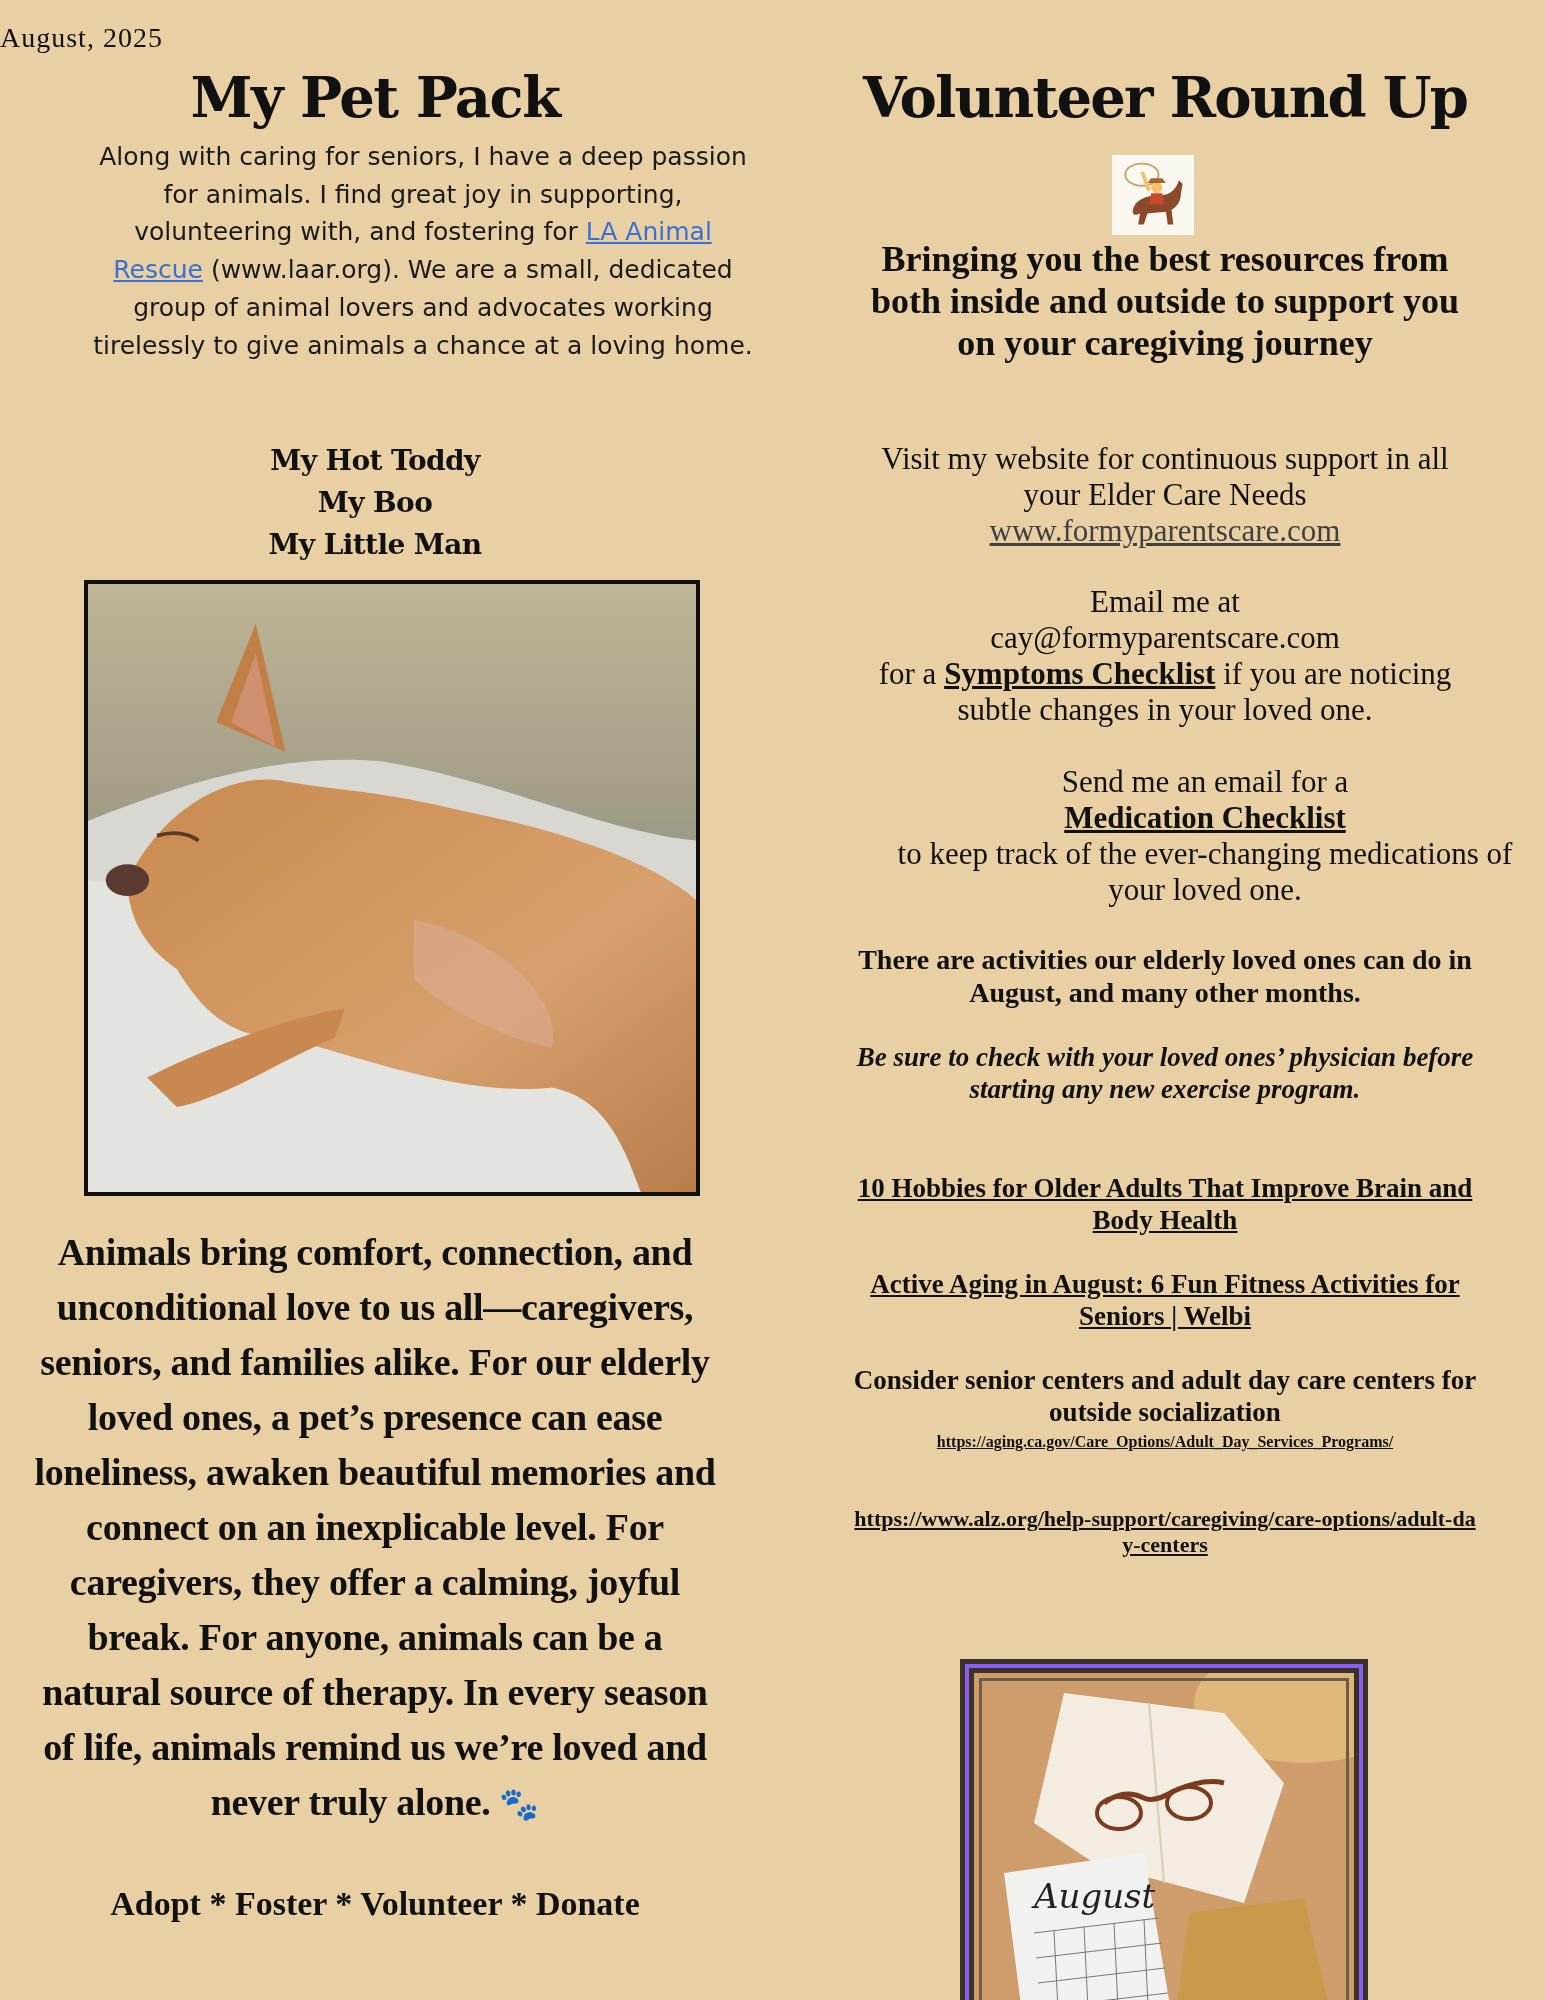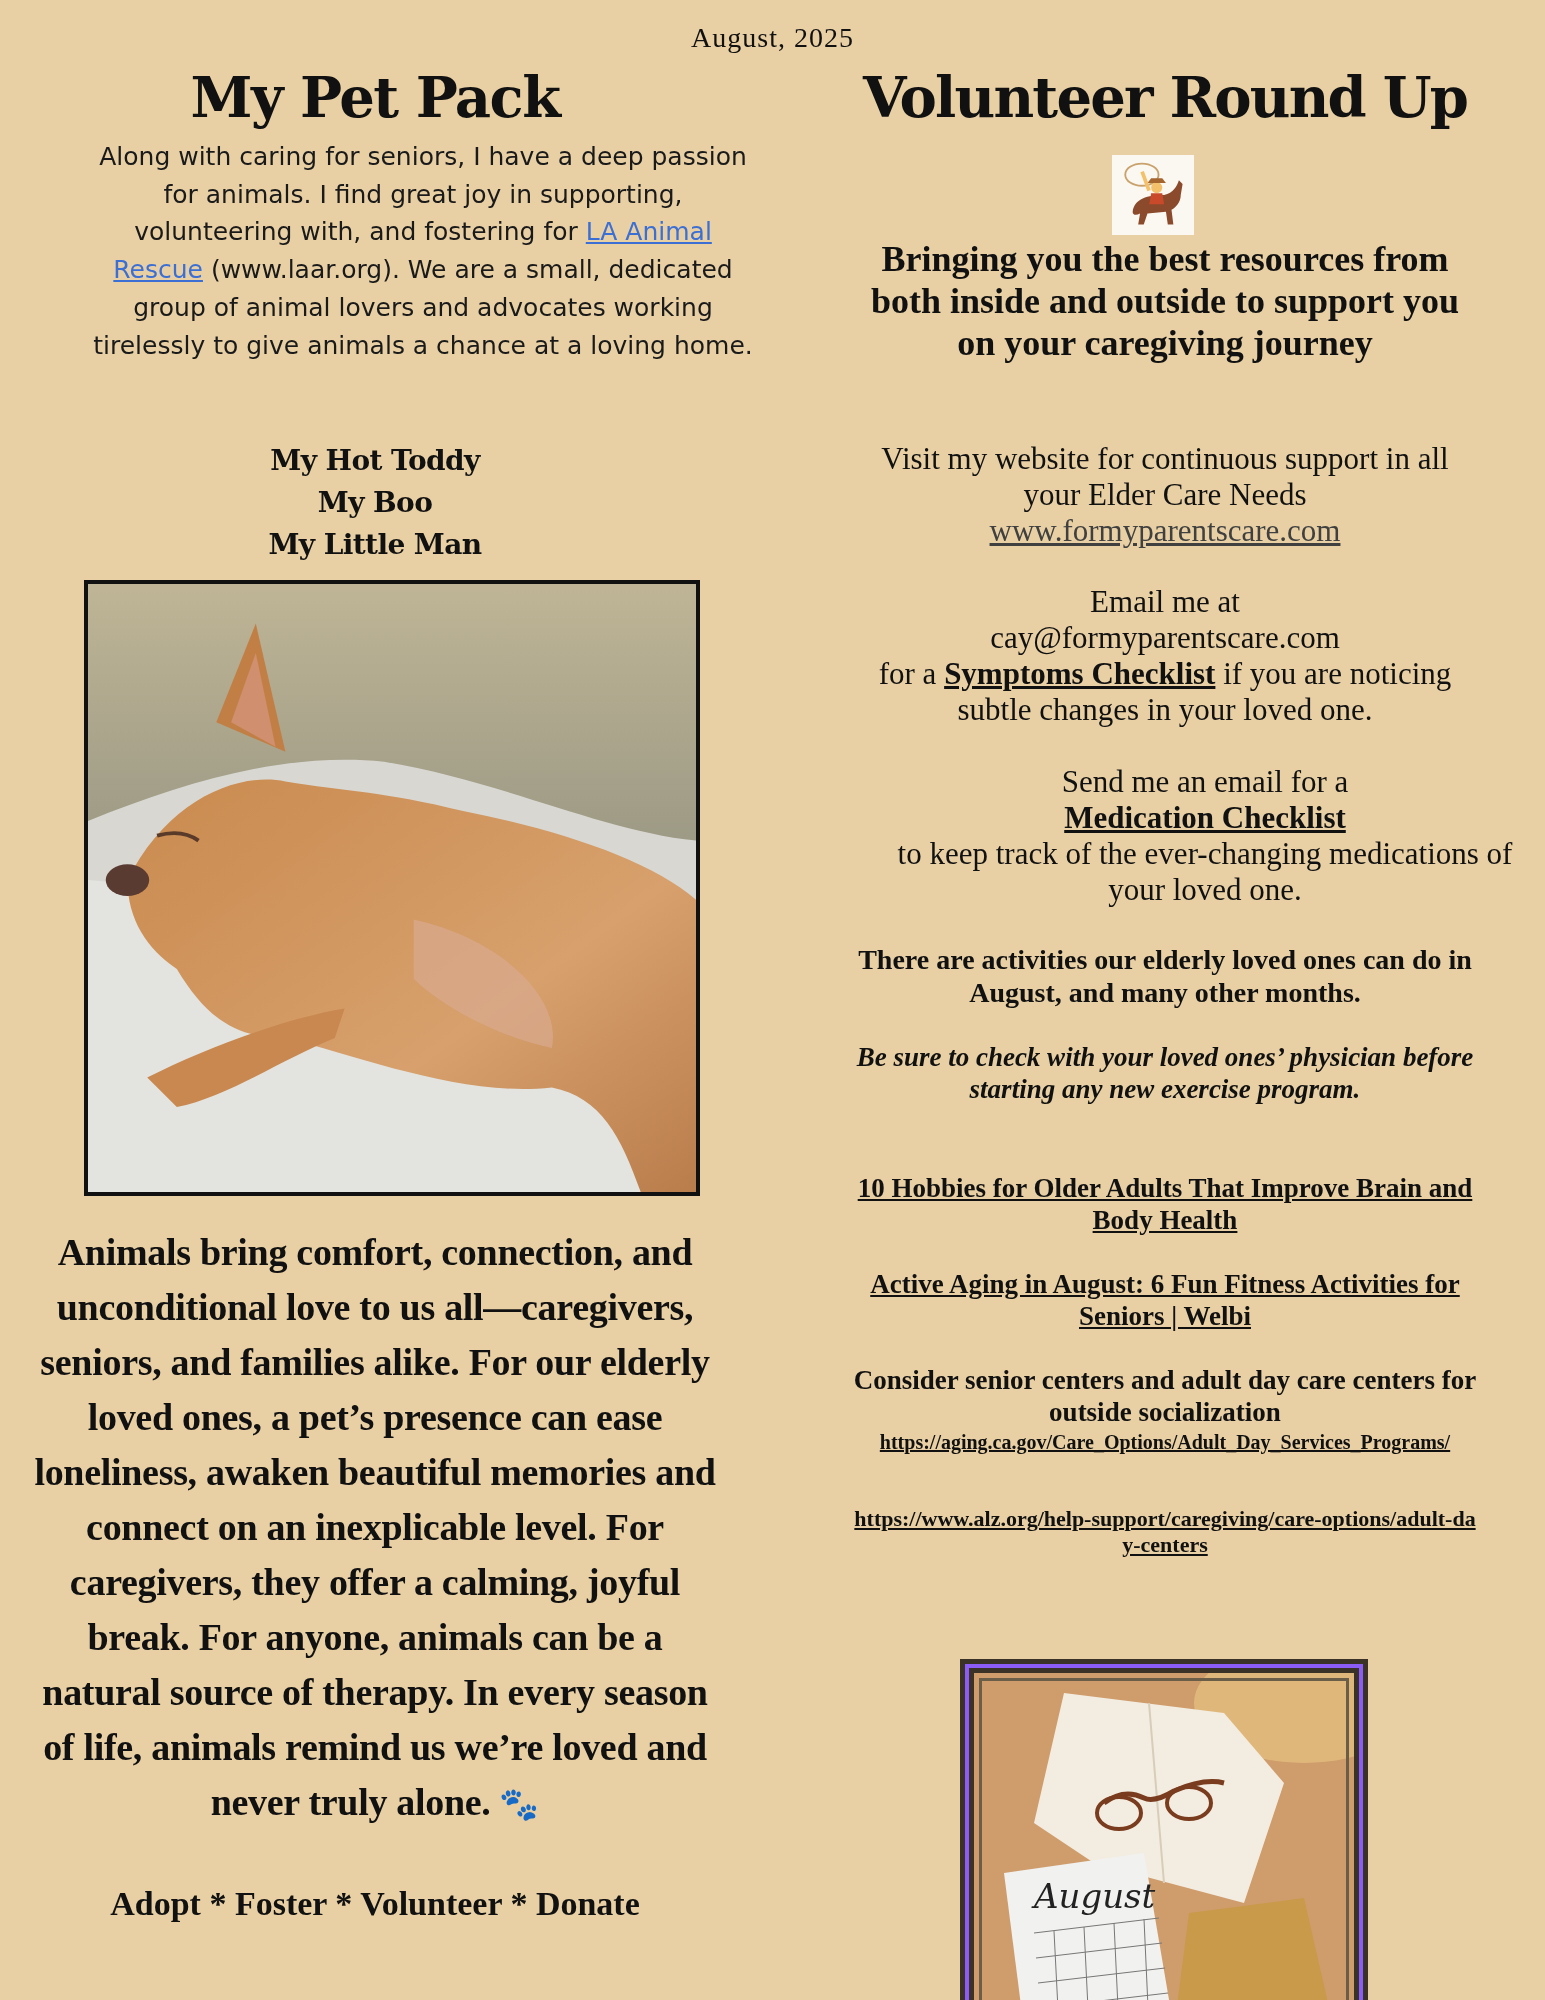--- a/index.html
+++ b/index.html
@@ -6,21 +6,21 @@
     html, body { width: 1545px; height: 2000px; }
     body {
       background: #E8D0A4;
       color: #111;
       font-family: "DejaVu Serif", "Liberation Serif", serif;
       position: relative;
       overflow: hidden;
     }
     .date {
       position: absolute; top: 22px; left: 0; width: 1545px;
-      text-align: center; font-size: 28px; letter-spacing: 1px;
+      text-align: left; font-size: 28px; letter-spacing: 1px;
       font-family: "Liberation Serif", serif;
     }
     .col { position: absolute; top: 0; text-align: center; }
     .col-left { left: 30px; width: 690px; }
     .col-right { left: 850px; width: 630px; }
 
     .title {
       font-family: "DejaVu Serif", serif; font-weight: bold;
       font-size: 56px; letter-spacing: -1.5px;
       position: absolute; left: 0; width: 100%; top: 62px; line-height: 70px;
@@ -78,21 +78,21 @@
     }
     .rblock u, .ulink { text-decoration: underline; }
     .b1 { top: 441px; }
     .b2 { top: 584px; }
     .b3 { top: 764px; margin-left: 40px; }
     .b4 { top: 943px; font-weight: bold; font-size: 28px; line-height: 33px; }
     .b5 { top: 1041px; font-weight: bold; font-style: italic; font-size: 27px; line-height: 32px; }
     .b6 { top: 1172px; font-weight: bold; font-size: 27px; line-height: 32px; }
     .b7 { top: 1268px; font-weight: bold; font-size: 27px; line-height: 32px; }
     .b8 { top: 1364px; font-weight: bold; font-size: 27px; line-height: 32px; }
-    .b9 { top: 1429px; font-weight: bold; font-size: 20px; line-height: 26px; text-decoration: underline; }
+    .b9 { top: 1429px; font-weight: bold; font-size: 16px; line-height: 26px; text-decoration: underline; }
     .b10 { top: 1506px; font-weight: bold; font-size: 22px; line-height: 26px; text-decoration: underline; }
 
     .framed {
       position: absolute; top: 1659px; left: 110px; width: 408px; height: 384px;
       border: 14px double #3a3227;
       outline: 3px solid #6b5e48; outline-offset: -22px;
       background: #8b5cf6;
       overflow: hidden;
     }
     .framed svg { width: 100%; height: 100%; display: block; }

